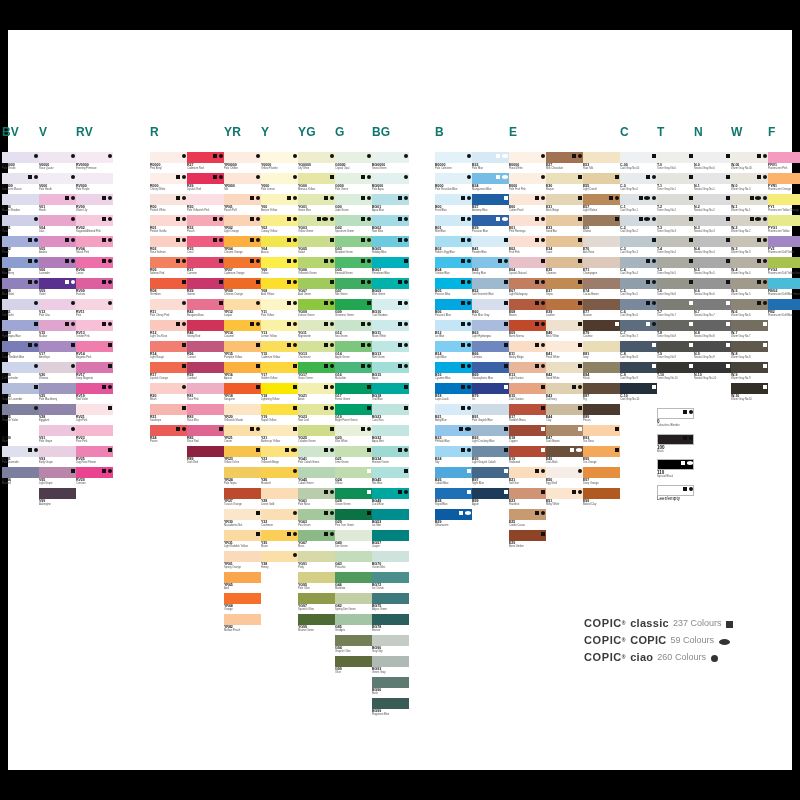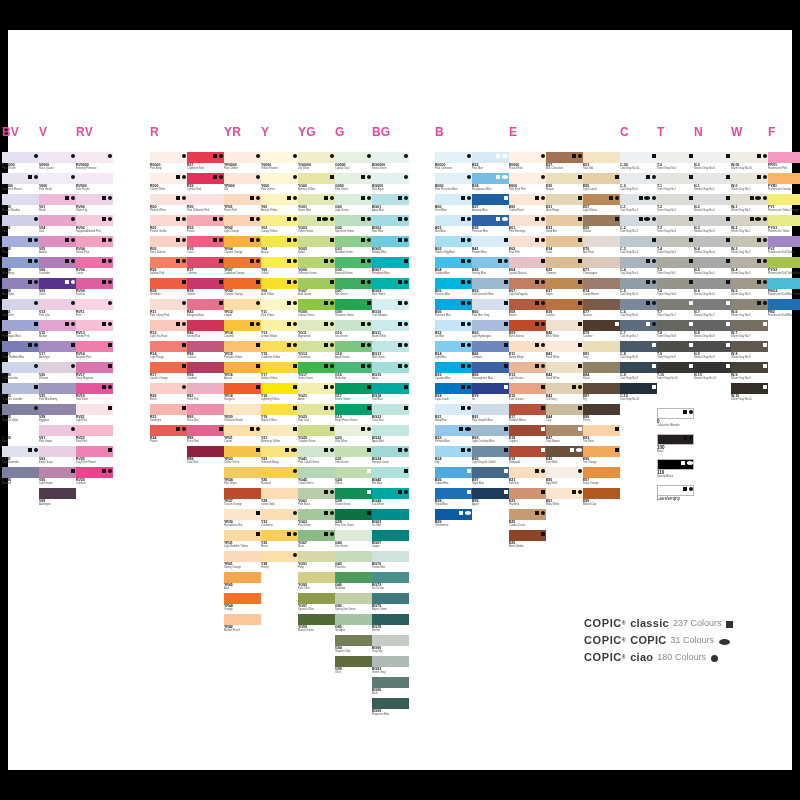--- a/index.html
+++ b/index.html
@@ -15,21 +15,21 @@
   .bar.top{top:0;}
   .bar.bottom{bottom:0;}
   .side{position:absolute;top:0;width:8px;height:800px;background:#000;}
   .side.left{left:0;}
   .side.right{right:0;}
 
   #grid{position:absolute;left:0;top:0;width:800px;height:800px;}
 
   .hdr{
     position:absolute;
-    font-size:12px;font-weight:bold;color:#ec4899;
+    font-size:12px;font-weight:bold;color:#0f766e;
     letter-spacing:.2px;line-height:12px;
     white-space:nowrap;
   }
 
   .sw{
     position:absolute;
     width:37px;height:21px;
     box-sizing:border-box;
     overflow:hidden;
   }
@@ -2789,25 +2789,25 @@
         <span class="copicmark">COPIC</span>
         <span class="copicmark" style="font-size: 5px; vertical-align: super;">®</span>
         <span class="prodname">classic</span>
         <span class="prodcount">237 Colours</span>
         <span class="prodicon"><span class="ic-sq"></span></span>
       </div>
       <div class="logorow">
         <span class="copicmark">COPIC</span>
         <span class="copicmark" style="font-size: 5px; vertical-align: super;">®</span>
         <span class="prodname">COPIC</span>
-        <span class="prodcount">31 Colours</span>
+        <span class="prodcount">59 Colours</span>
         <span class="prodicon"><span class="ic-ell"></span></span>
       </div>
       <div class="logorow">
         <span class="copicmark">COPIC</span>
         <span class="copicmark" style="font-size: 5px; vertical-align: super;">®</span>
         <span class="prodname">ciao</span>
-        <span class="prodcount">180 Colours</span>
+        <span class="prodcount">260 Colours</span>
         <span class="prodicon"><span class="ic-cir"></span></span>
       </div>
     </div>
 
 </div>
 
 </body></html>

